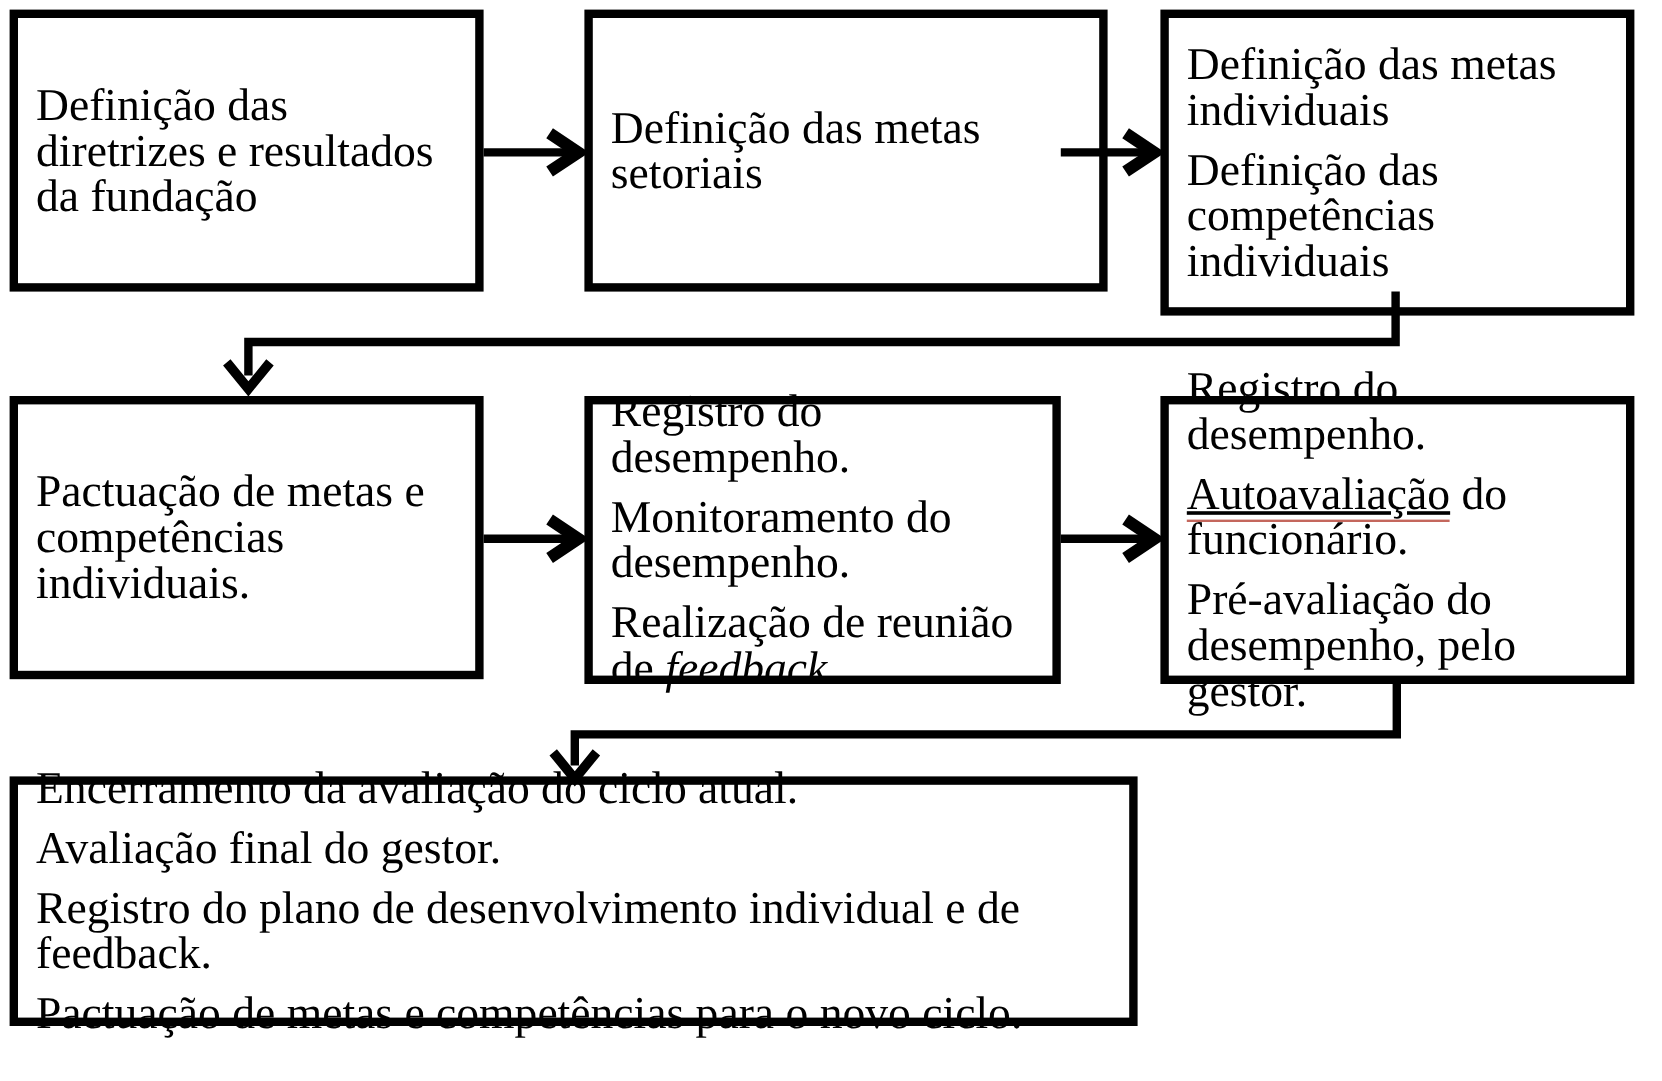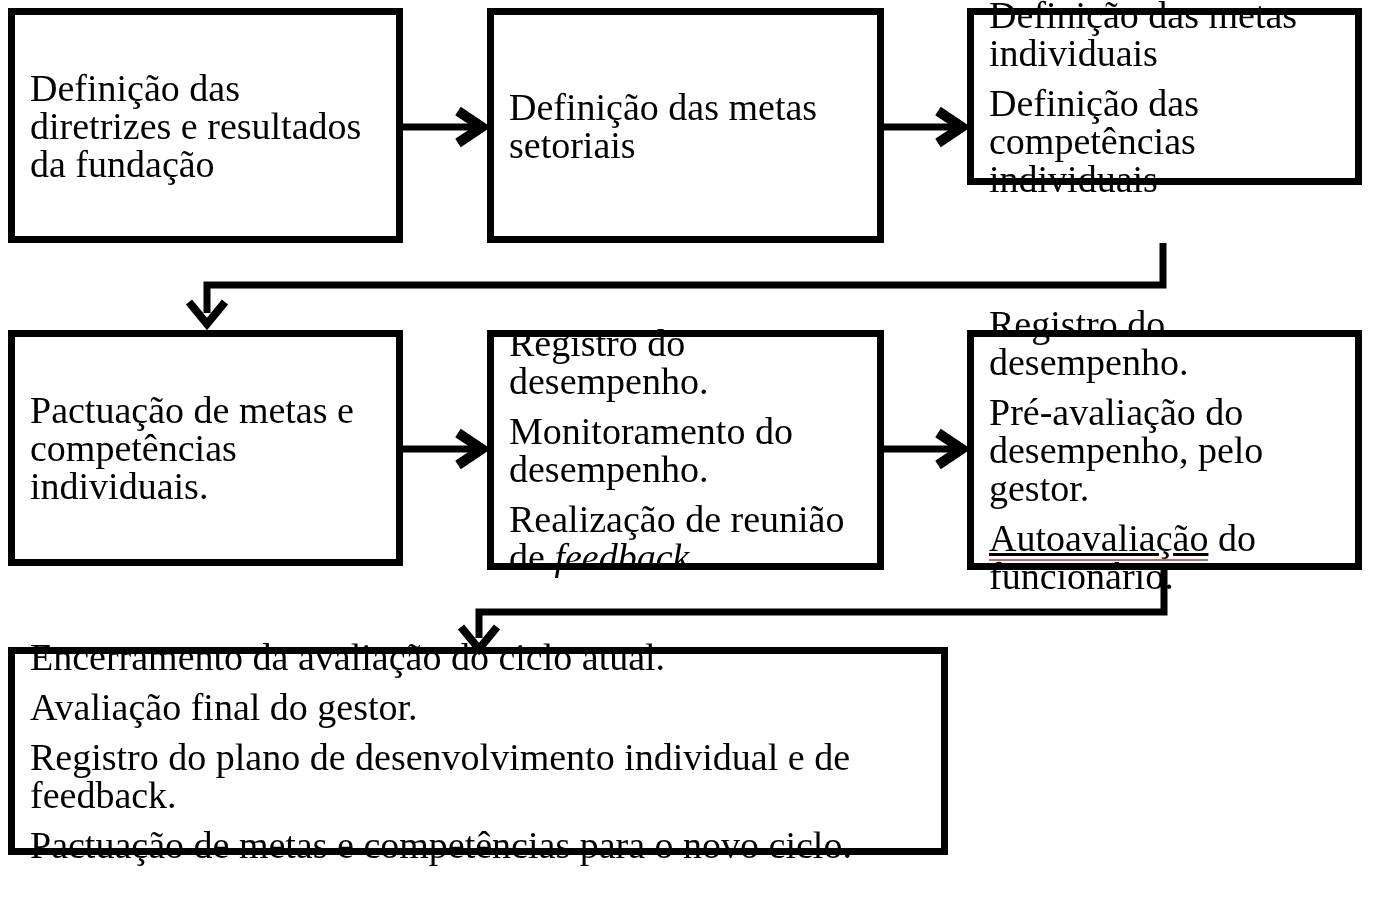--- a/index.html
+++ b/index.html
@@ -30,22 +30,22 @@
     margin:6px 0;
     font-size:38px;
     line-height:38px;
   }
   .seg-italic{font-style:italic;}
   .seg-underline-spellcheck{
     text-decoration:underline;
     border-bottom:2px solid var(--spellcheck-underline);
   }
   #box1{left:8px;  top:8px;  width:395px;height:235px;}
-  #box2{left:487px;top:8px;  width:397px;height:235px;}
-  #box3{left:967px;top:8px;  width:395px;height:177px;}
+  #box2{left:487px;top:8px;  width:436px;height:235px;}
+  #box3{left:967px;top:8px;  width:395px;height:255px;}
   #box4{left:8px;  top:330px;width:395px;height:236px;}
   #box5{left:487px;top:330px;width:397px;height:240px;}
   #box6{left:967px;top:330px;width:395px;height:240px;}
   #box7{left:8px;  top:647px;width:940px;height:208px;}
   #connectors{
     position:absolute;left:0;top:0;width:1385px;height:901px;
     pointer-events:none;
   }
   #connectors path{
     fill:none;stroke:var(--arrow);
@@ -73,22 +73,22 @@
   <div id="box4" class="fbox">
       <p><span>Pactuação de metas e competências individuais.</span></p>
     </div>
   <div id="box5" class="fbox">
       <p><span>Registro do desempenho.</span></p>
       <p><span>Monitoramento do desempenho.</span></p>
       <p><span>Realização de reunião de </span><span class="seg-italic">feedback</span><span>.</span></p>
     </div>
   <div id="box6" class="fbox">
       <p><span>Registro do desempenho.</span></p>
+      <p><span class="seg-underline-spellcheck">Autoavaliação</span><span> do funcionário.</span></p>
       <p><span>Pré-avaliação do desempenho, pelo gestor.</span></p>
-      <p><span class="seg-underline-spellcheck">Autoavaliação</span><span> do funcionário.</span></p>
     </div>
   <div id="box7" class="fbox">
       <p><span>Encerramento da avaliação do ciclo atual.</span></p>
       <p><span>Avaliação final do gestor.</span></p>
       <p><span>Registro do plano de desenvolvimento individual e de feedback.</span></p>
       <p><span>Pactuação de metas e competências para o novo ciclo.</span></p>
     </div>
 
   <svg id="connectors" viewBox="0 0 1385 901" xmlns="http://www.w3.org/2000/svg">
     <g>

